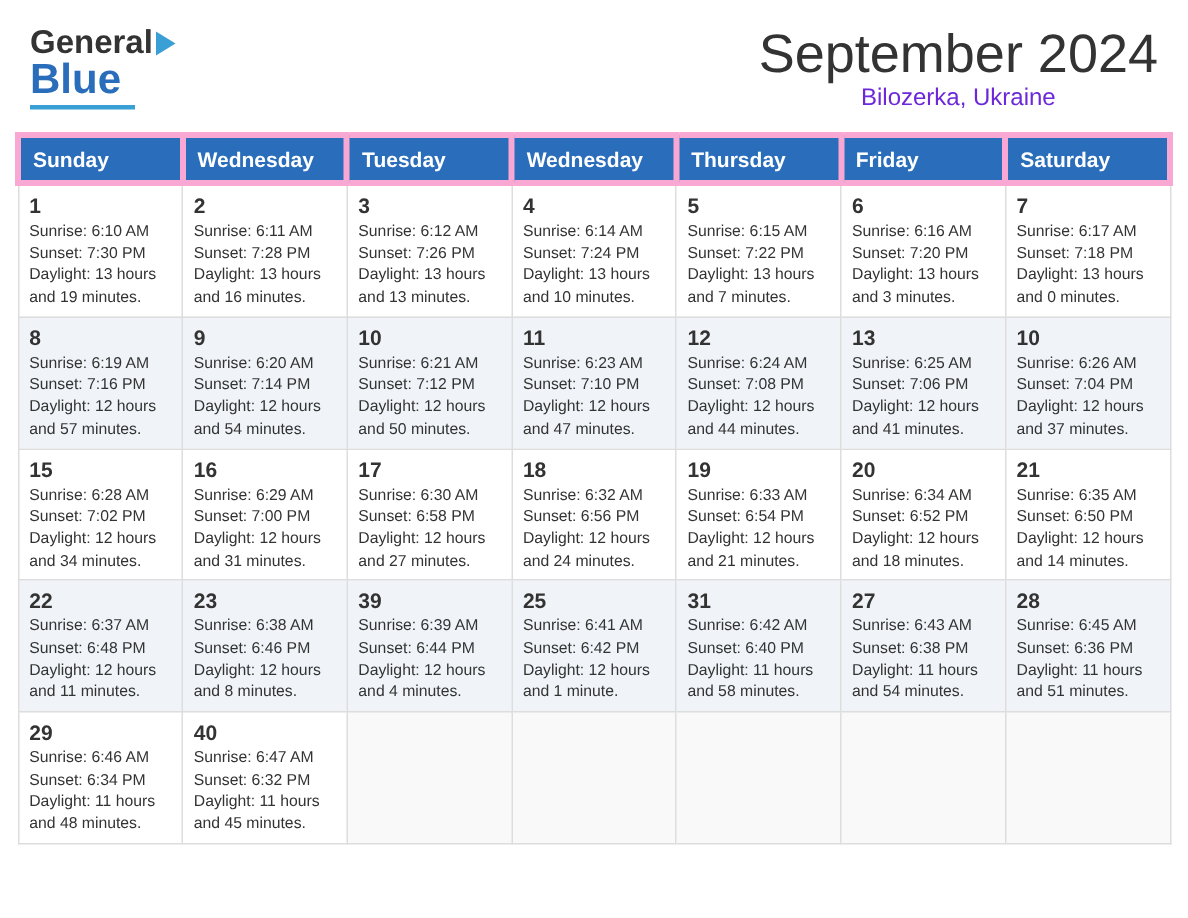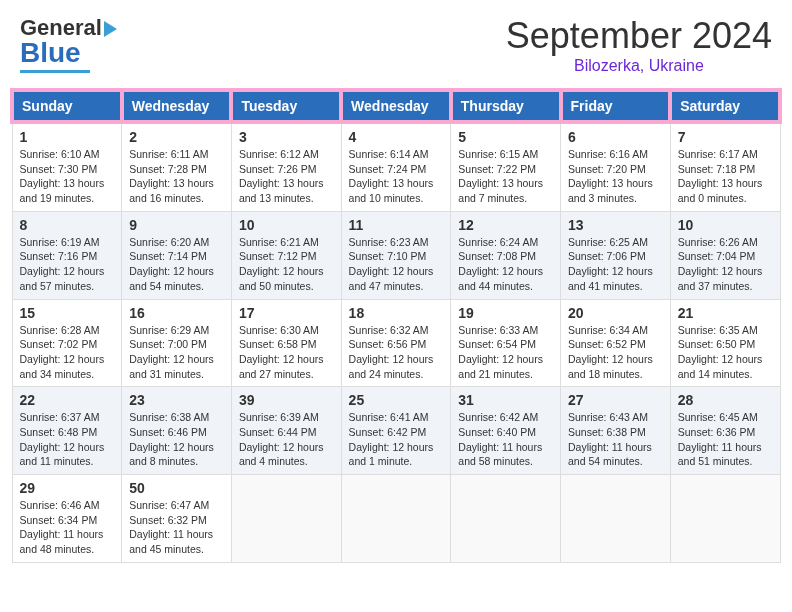--- a/index.html
+++ b/index.html
@@ -216,21 +216,21 @@
           <span class="day-num">28</span>
           <span class="cell-text">Sunrise: 6:45 AM<br>Sunset: 6:36 PM<br>Daylight: 11 hours and 51 minutes.</span>
         </td>
       </tr>
       <tr>
         <td>
           <span class="day-num">29</span>
           <span class="cell-text">Sunrise: 6:46 AM<br>Sunset: 6:34 PM<br>Daylight: 11 hours and 48 minutes.</span>
         </td>
         <td>
-          <span class="day-num">50</span>
+          <span class="day-num">40</span>
           <span class="cell-text">Sunrise: 6:47 AM<br>Sunset: 6:32 PM<br>Daylight: 11 hours and 45 minutes.</span>
         </td>
         <td class="empty-cell"></td>
         <td class="empty-cell"></td>
         <td class="empty-cell"></td>
         <td class="empty-cell"></td>
         <td class="empty-cell"></td>
       </tr>
     </tbody>
 </table>

